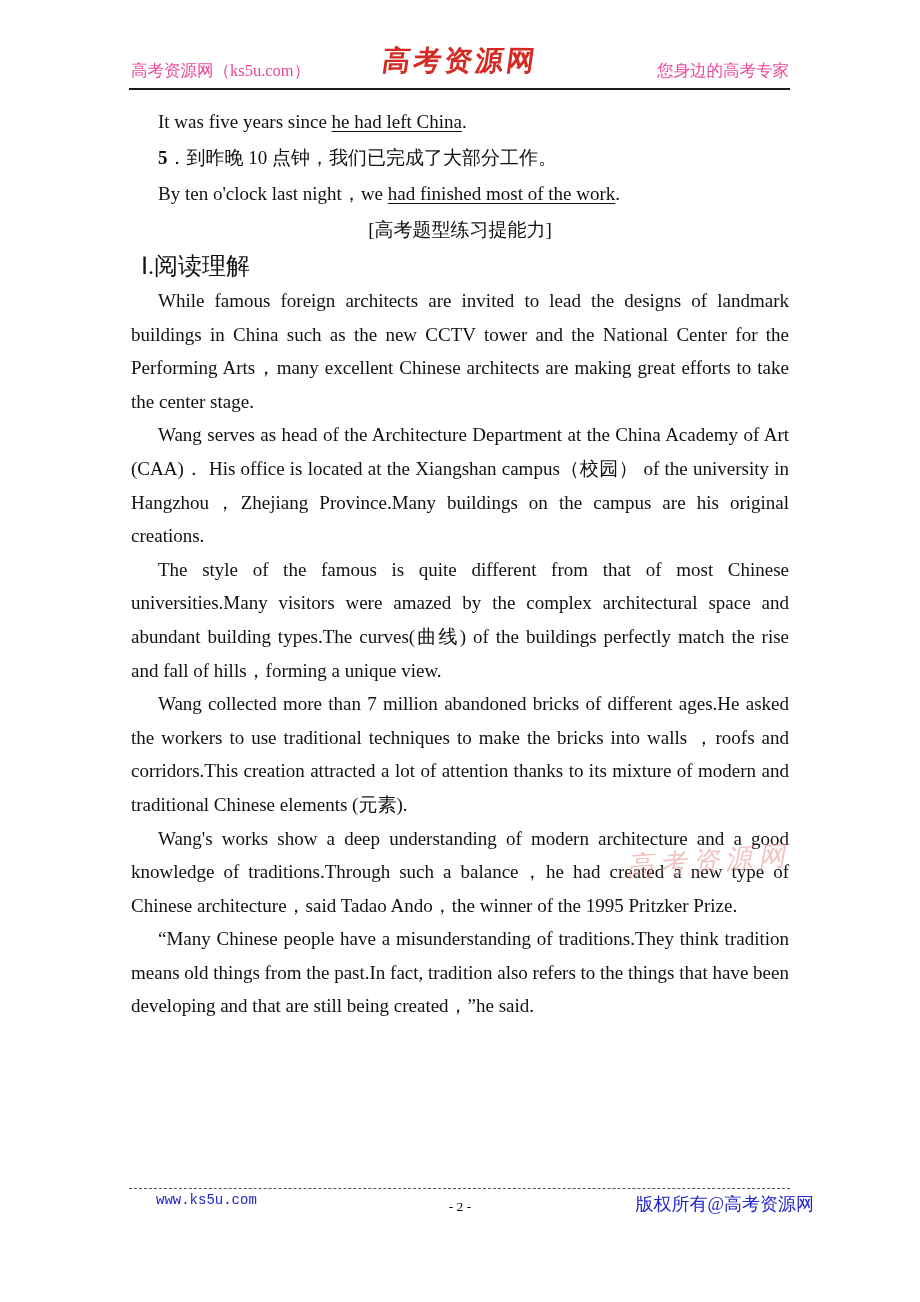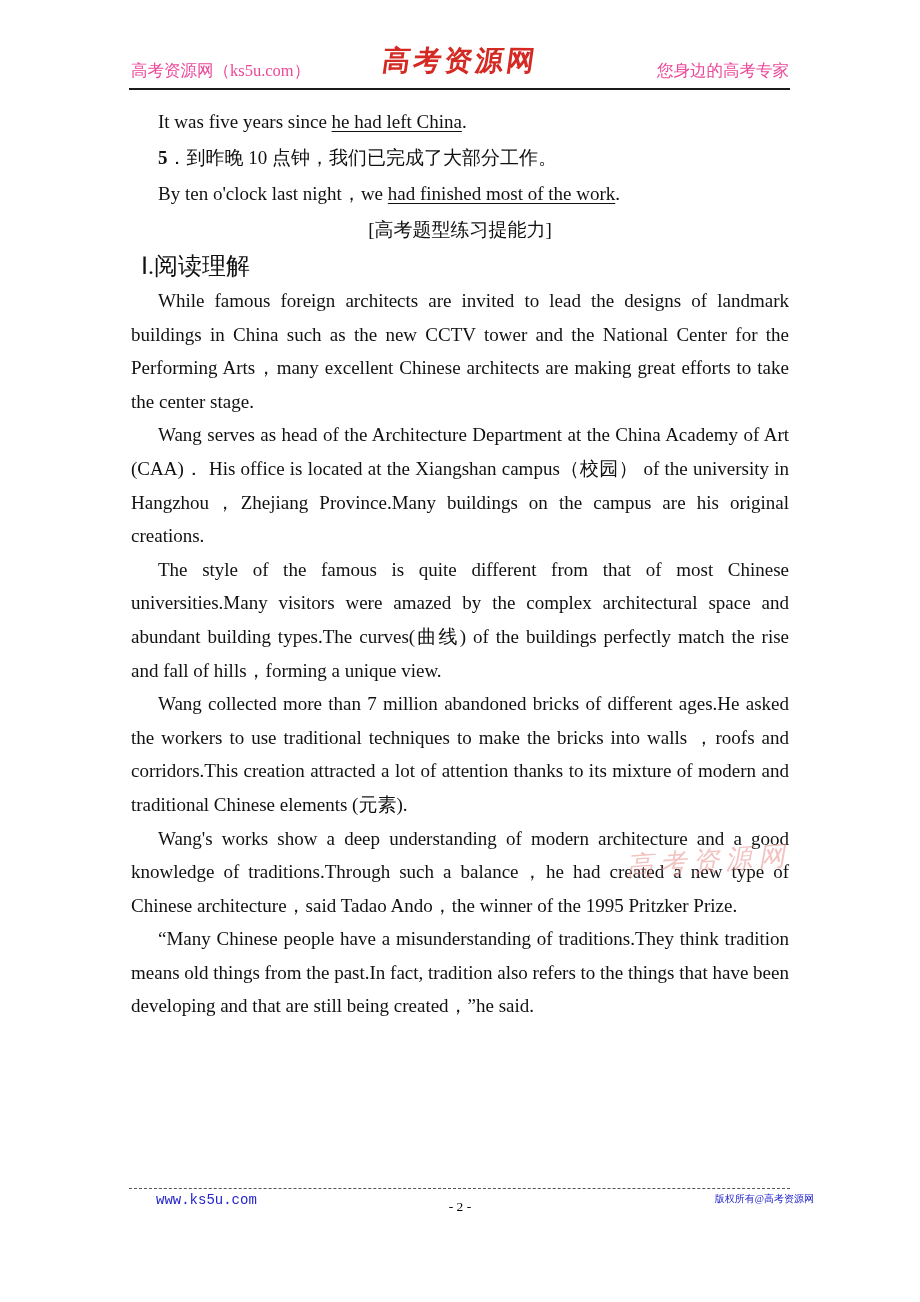--- a/index.html
+++ b/index.html
@@ -92,21 +92,21 @@
     display: flex;
     justify-content: space-between;
     margin-left: 25px;
   }
   .footer-url {
     font-family: "Liberation Mono", "DejaVu Sans Mono", monospace;
     font-size: 14px;
     color: #2424cc;
   }
   .footer-copy {
-    font-size: 10px;
+    font-size: 18px;
     color: #2424cc;
   }
   .page-number {
     position: absolute;
     top: 1199px; left: 131px; width: 658px;
     text-align: center;
     font-size: 13.5px;
     color: #000;
   }
 </style>

